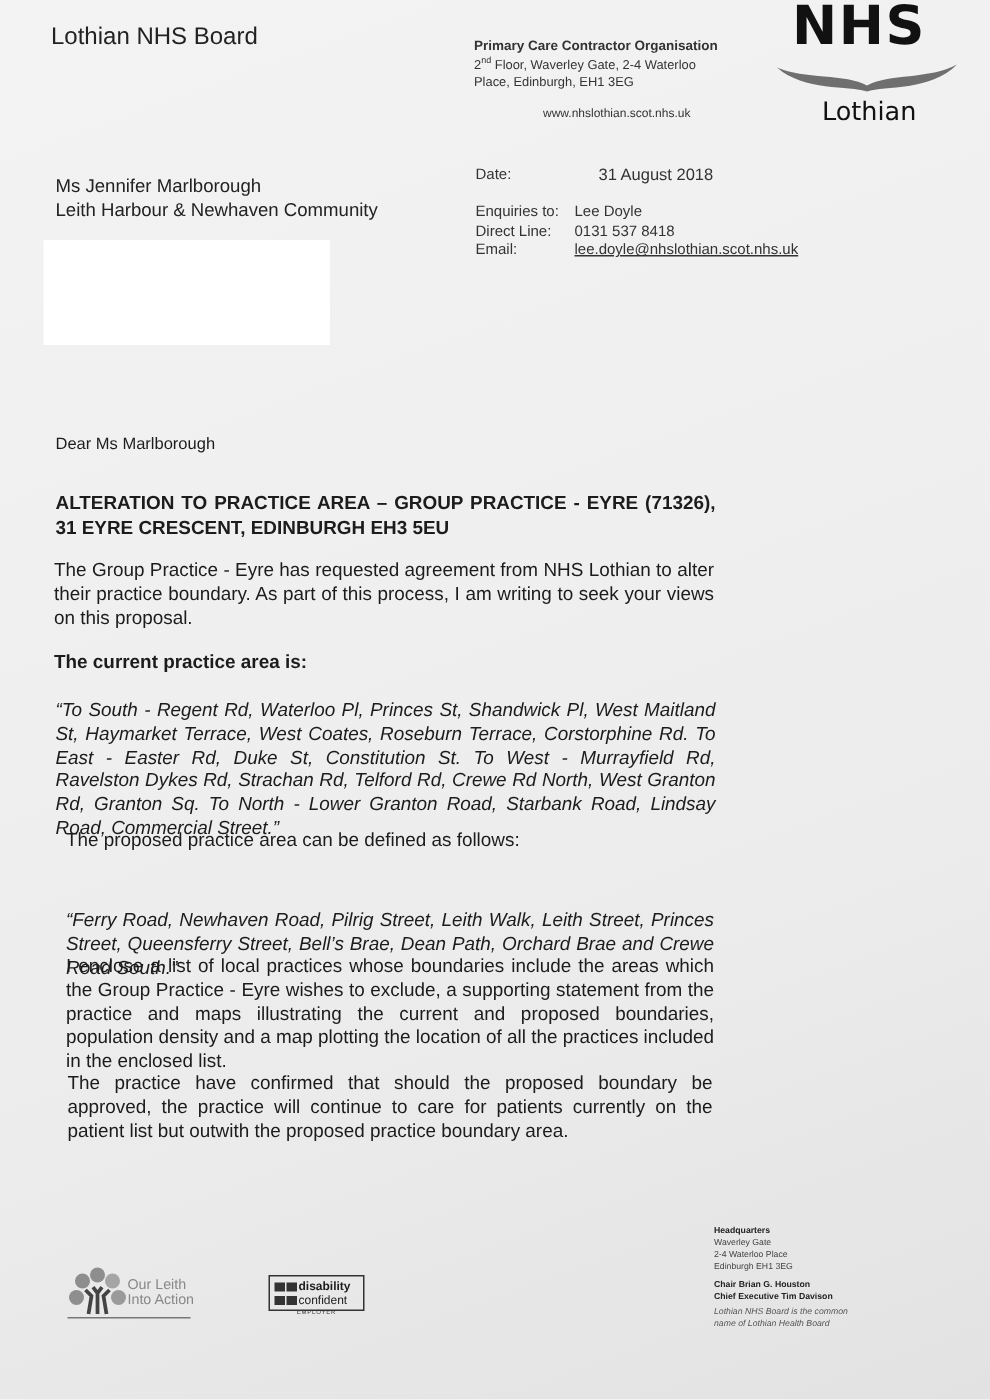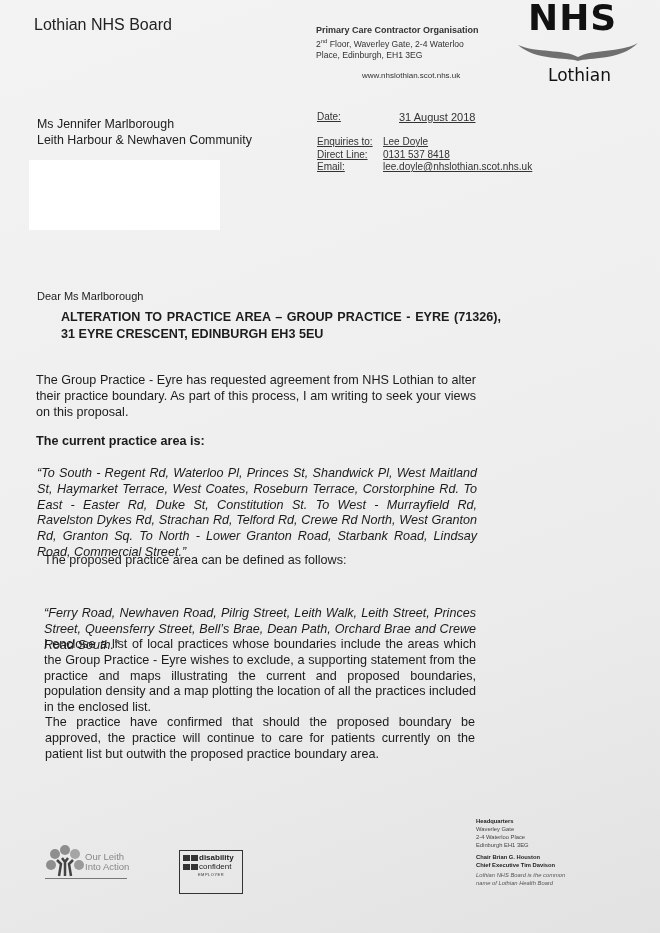--- a/index.html
+++ b/index.html
@@ -17,41 +17,41 @@
     .org-block sup { font-size: 6px; }
     .website { left: 316px; top: 71px; font-size: 8px; font-weight: normal; color: #333; padding-left: 46px; }
     .logo { left: 512px; top: 3px; width: 130px; height: 90px; }
     .logo .nhs { position: absolute; left: 16px; top: -6px; font-size: 36px; font-weight: bold; color: #111; letter-spacing: 1px; font-family: "DejaVu Sans", sans-serif; }
     .logo svg { position: absolute; left: 4px; top: 36px; }
     .logo .lothian { position: absolute; left: 36px; top: 62px; font-size: 17px; color: #111; font-family: "DejaVu Sans", sans-serif; }
 
     .recipient { left: 37px; top: 116px; font-size: 12.4px; line-height: 16px; color: #222; }
     .redact { left: 29px; top: 160px; width: 191px; height: 70px; background: #ffffff; }
 
-    .meta { left: 317px; top: 110px; font-size: 10px; color: #333; text-decoration: underline; }
+    .meta { left: 317px; top: 110px; font-size: 10px; color: #333; }
     .meta .row { display: flex; line-height: 12.5px; }
     .meta .k { width: 66px; }
     .meta .row.date { margin-bottom: 12px; line-height: 14px; }
     .meta .row.date .v { font-size: 11px; margin-left: 16px; }
     .meta a { color: #333; text-decoration: underline; }
     .salutation { left: 37px; top: 290px; font-size: 11px; }
-    .subject { left: 37px; top: 309px; width: 440px; font-size: 12.6px; font-weight: bold; line-height: 17px; text-align: justify; margin-left: 24px; }
+    .subject { left: 37px; top: 327px; width: 440px; font-size: 12.6px; font-weight: bold; line-height: 17px; text-align: justify; }
     .para { font-size: 12.6px; line-height: 15.8px; text-align: justify; text-align-last: left; }
     .p1 { left: 36px; top: 373px; width: 440px; }
     .p2 { left: 36px; top: 434px; font-weight: bold; }
     .quote1 { left: 37px; top: 466px; width: 440px; font-style: italic; }
     .p3 { left: 44px; top: 553px; }
     .quote2 { left: 44px; top: 606px; width: 432px; font-style: italic; }
     .p4 { left: 44px; top: 637px; width: 432px; }
     .p5 { left: 45px; top: 715px; width: 430px; }
 
     .values-logo { left: 45px; top: 844px; width: 92px; height: 38px; }
     .values-logo .txt { position: absolute; left: 40px; top: 8px; font-size: 9.5px; line-height: 10px; color: #888; }
     .values-logo .line { position: absolute; left: 0; top: 34px; width: 82px; height: 1px; background: #777; }
-    .dc-logo { left: 179px; top: 850px; width: 64px; height: 44px; border: 1.3px solid #333; box-sizing: border-box; }
+    .dc-logo { left: 179px; top: 850px; width: 64px; height: 24px; border: 1.3px solid #333; box-sizing: border-box; }
     .dc-logo .row { position: absolute; left: 3px; font-size: 8px; line-height: 9px; display: flex; align-items: center; }
     .dc-logo .sq { display: inline-block; width: 7px; height: 6px; background: #333; margin-right: 1px; }
     .dc-logo .r1 { top: 2px; font-weight: bold; }
     .dc-logo .r2 { top: 11px; }
     .dc-logo .emp { position: absolute; left: 0; width: 100%; top: 21px; font-size: 4px; text-align: center; color: #333; letter-spacing: 0.5px; }
 
     .hq { left: 476px; top: 817px; font-size: 5.8px; line-height: 8px; color: #444; width: 130px; }
     .hq .b { font-weight: bold; color: #222; }
     .hq .gap { height: 4px; }
     .hq .it { font-style: italic; color: #555; }

